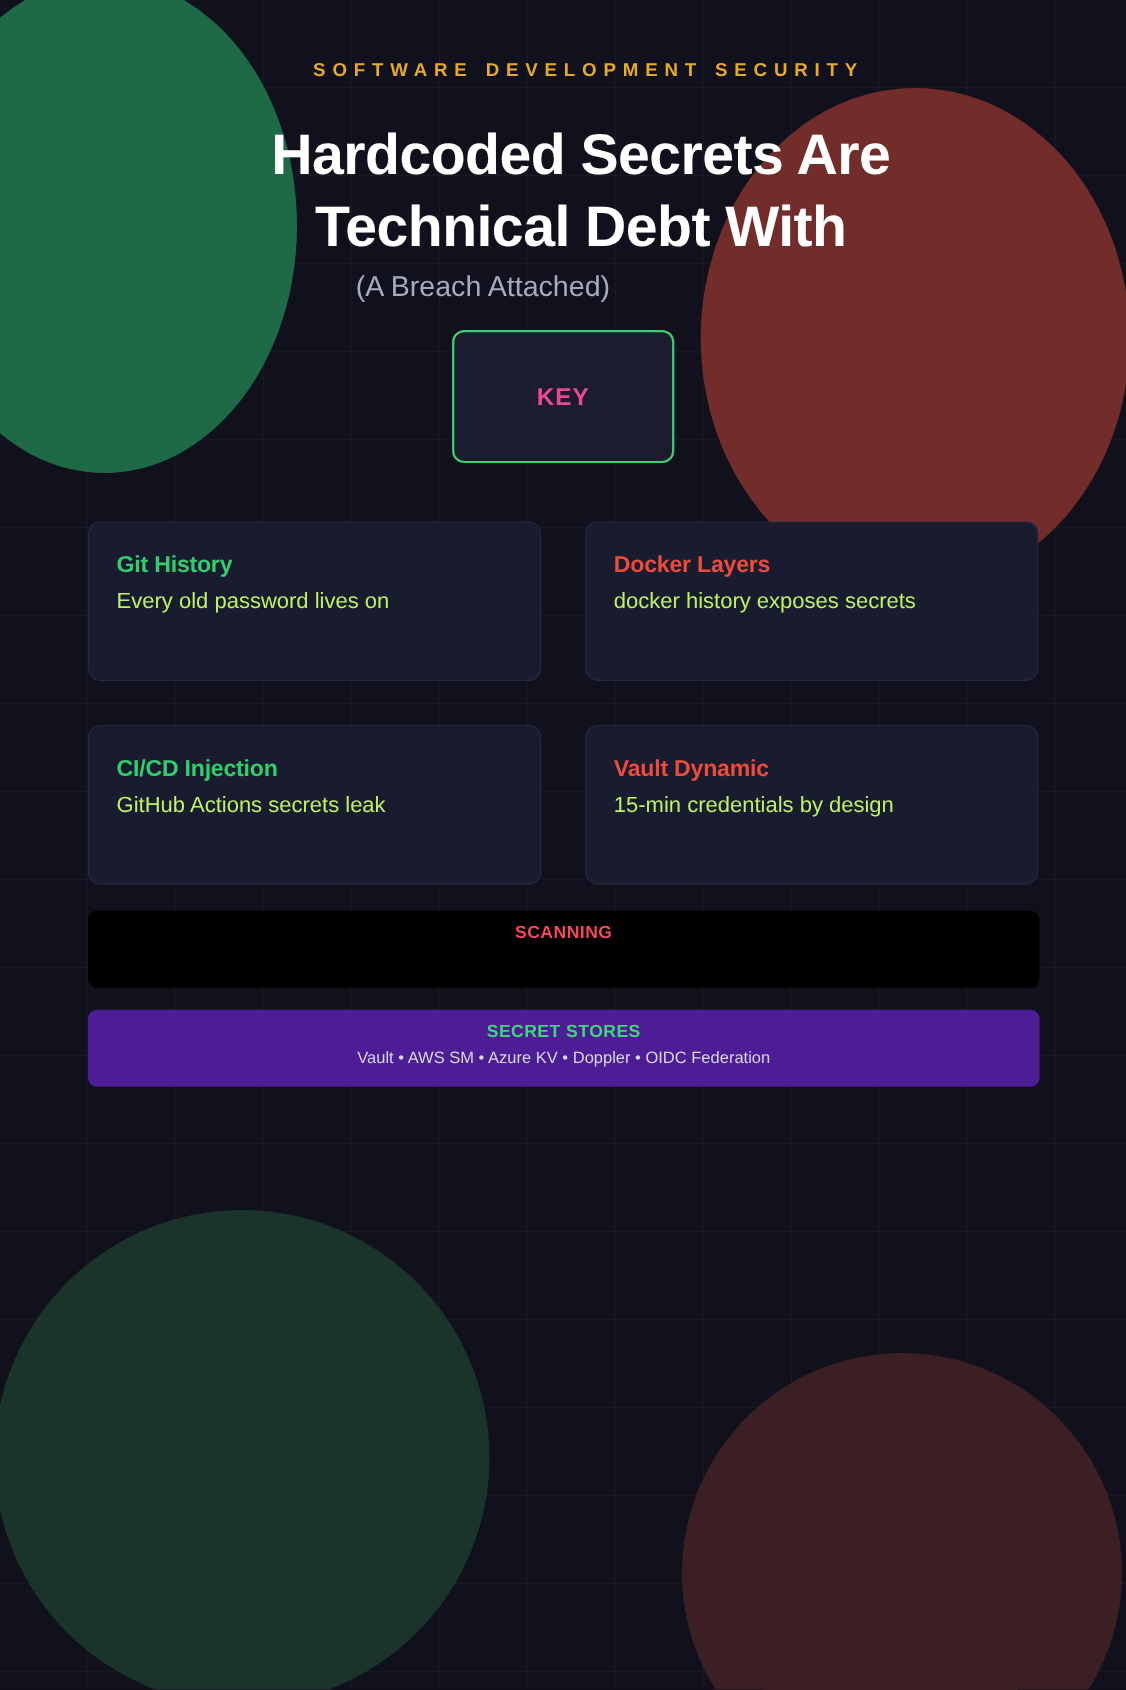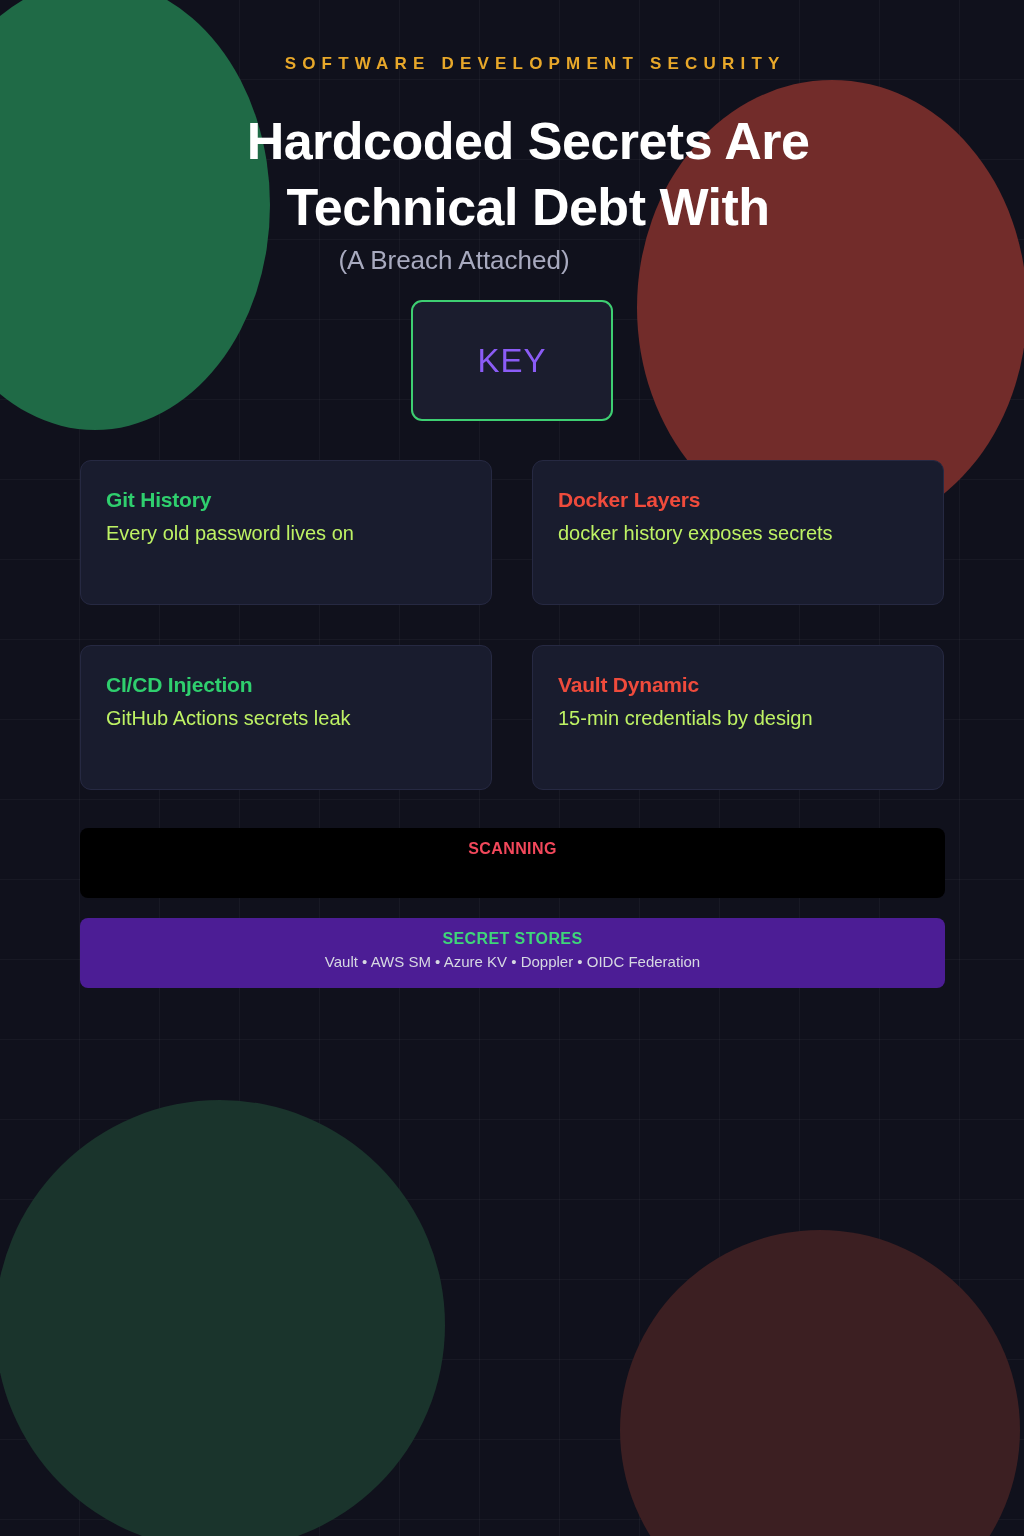--- a/index.html
+++ b/index.html
@@ -86,49 +86,49 @@
     text-align:center;
     color:#ffffff;
     font-size:52px;
     line-height:66px;
     font-weight:bold;
     letter-spacing:-0.5px;
   }
 
   .subtitle {
     position:absolute;
-    top:245px; left:17px; width:874px;
+    top:245px; left:2px; width:874px;
     text-align:center;
     color:#a8aabf;
     font-size:26px;
     font-weight:normal;
   }
 
   .key-badge {
     position:absolute;
     top:300px; left:411px;
     width:202px; height:121px;
     border:2px solid #3ecf72;
     border-radius:11px;
     background:#1b1d2e;
     display:flex;
     align-items:center;
     justify-content:center;
   }
   .key-badge-label {
-    color:#8b5cf6;
-    font-size:33px;
-    font-weight:normal;
+    color:#ec4899;
+    font-size:22px;
+    font-weight:bold;
     letter-spacing:1px;
   }
 
   
   .cards {
     position:absolute;
-    top:460px; left:80px;
+    top:474px; left:80px;
     width:865px;
     display:grid;
     grid-template-columns:412px 412px;
     grid-template-rows:145px 145px;
     column-gap:41px;
     row-gap:20px;
     gap:40px;
   }
   .card {
     background:#191c2e;

